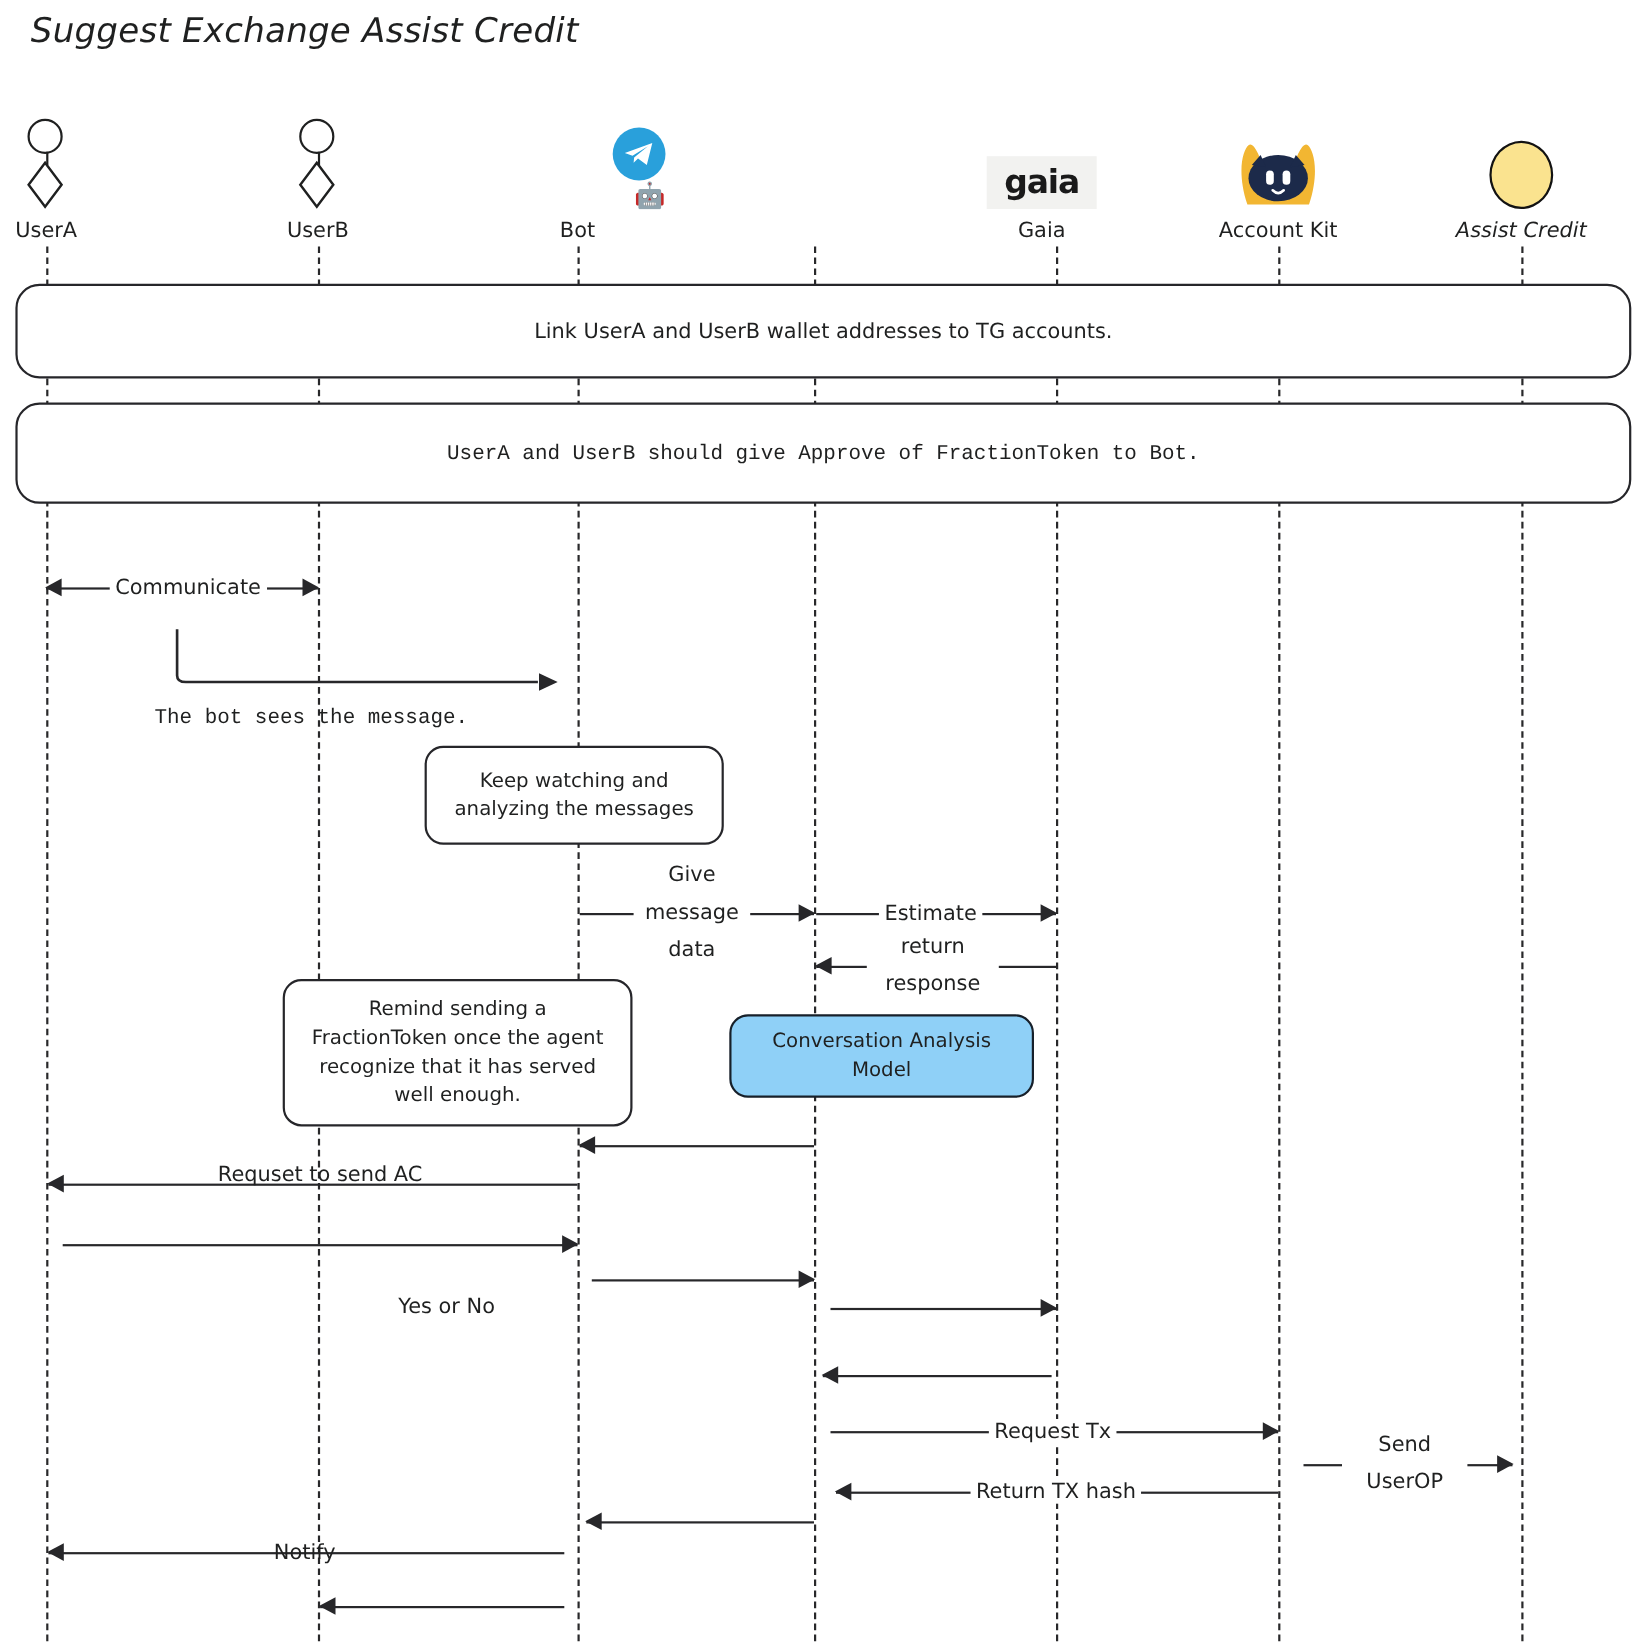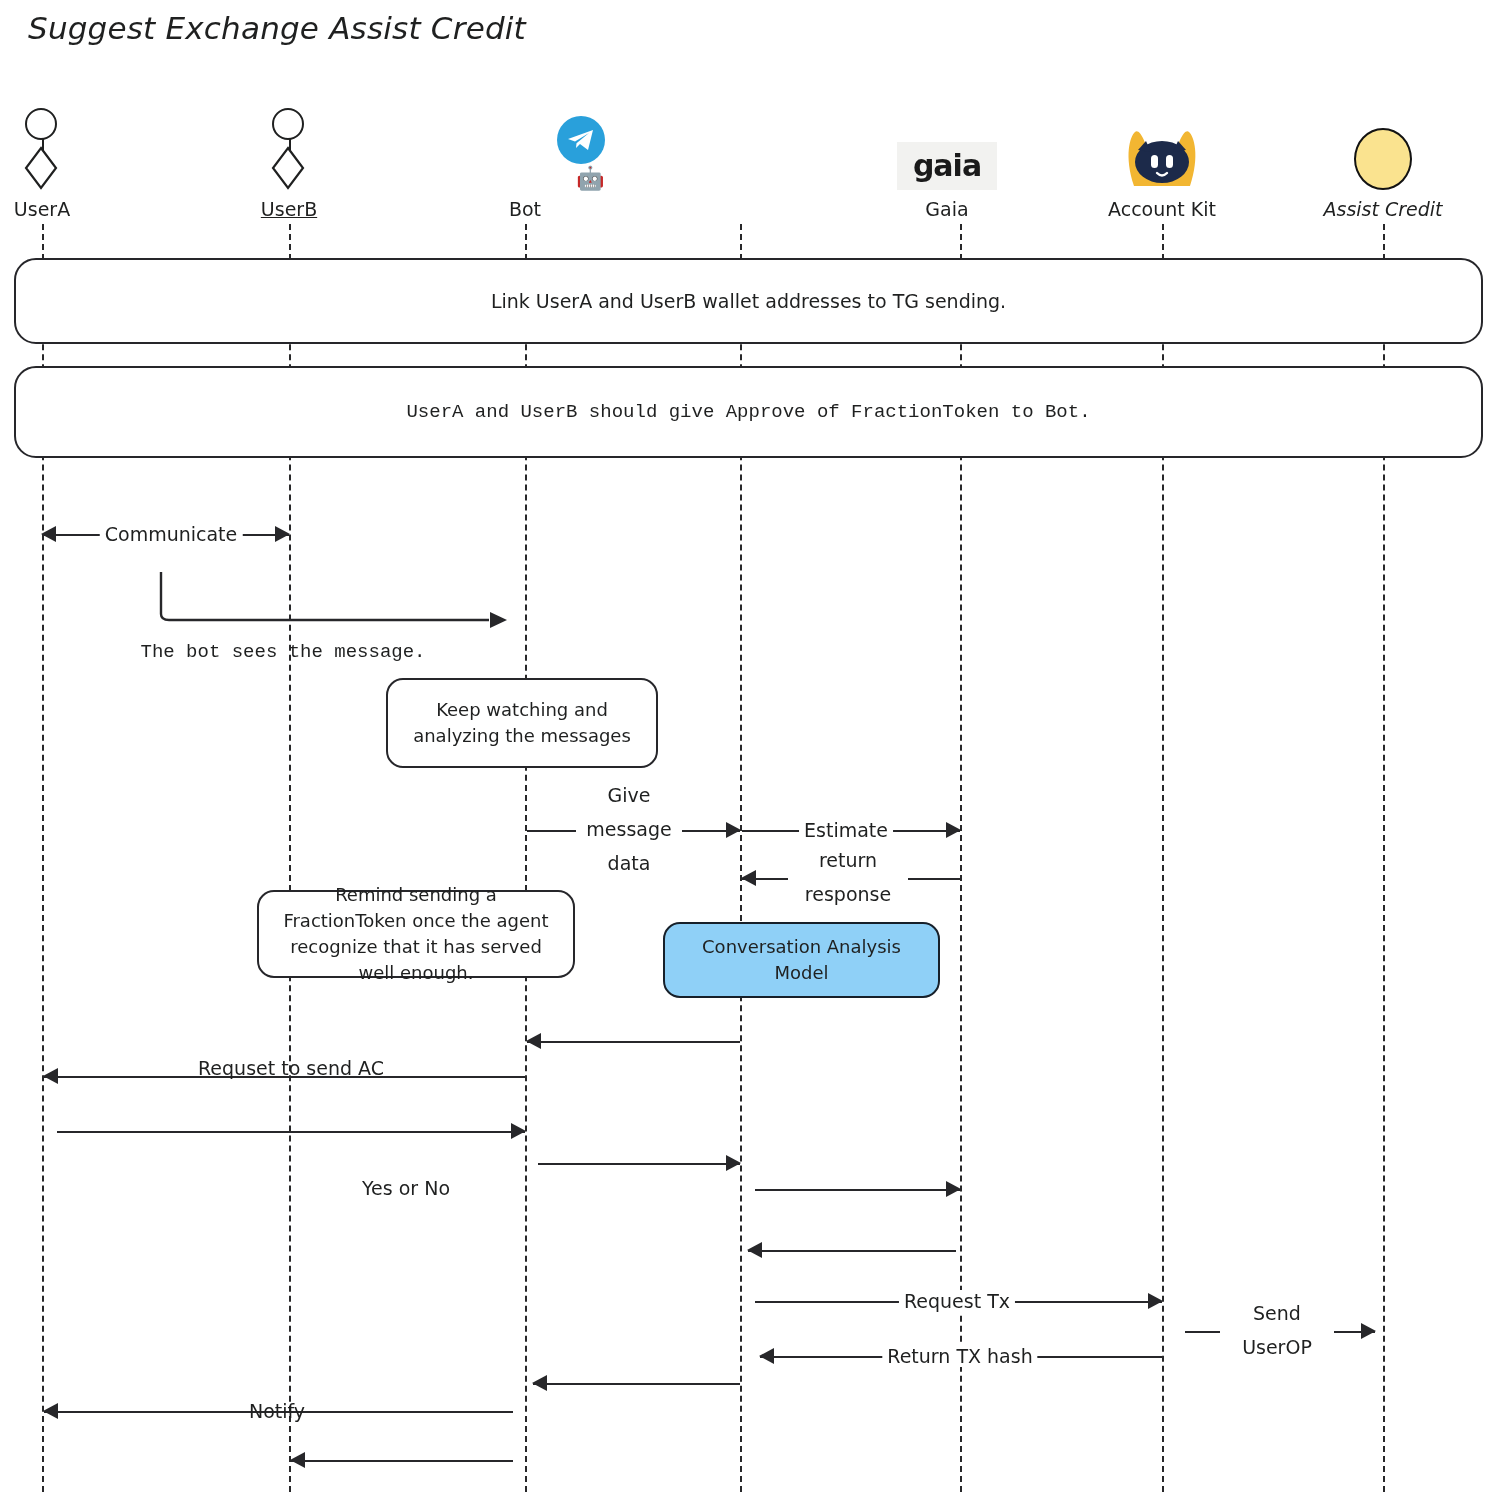--- a/index.html
+++ b/index.html
@@ -147,21 +147,21 @@
         <div class="diamond">
           <svg width="34" height="44" viewBox="0 0 34 44">
               <polygon points="17,2 32,22 17,42 2,22" fill="#fff" stroke="#1f2020" stroke-width="2.2"></polygon>
             </svg>
         </div>
       </div>
     </div>
     <div class="label">UserA</div>
   </div>
 
-  <div class="actor" style="left:289px;top:105px;text-decoration:underline;">
+  <div class="actor" style="left:289px;top:105px;">
     <div class="icon-wrap">
       <div class="stickman">
         <div class="head"></div>
         <div class="body"></div>
         <div class="diamond">
           <svg width="34" height="44" viewBox="0 0 34 44">
               <polygon points="17,2 32,22 17,42 2,22" fill="#fff" stroke="#1f2020" stroke-width="2.2"></polygon>
             </svg>
         </div>
       </div>
@@ -217,21 +217,21 @@
 
   <div class="lifeline" style="left:42px;top:224px;height:1268px;"></div>
   <div class="lifeline" style="left:289px;top:224px;height:1268px;"></div>
   <div class="lifeline" style="left:525px;top:224px;height:1268px;"></div>
   <div class="lifeline" style="left:740px;top:224px;height:1268px;"></div>
   <div class="lifeline" style="left:960px;top:224px;height:1268px;"></div>
   <div class="lifeline" style="left:1162px;top:224px;height:1268px;"></div>
   <div class="lifeline" style="left:1383px;top:224px;height:1268px;"></div>
 
   <div class="spannote" style="left:14px;top:258px;width:1469px;height:86px;">
-    <span>Link UserA and UserB wallet addresses to TG sending.</span>
+    <span>Link UserA and UserB wallet addresses to TG accounts.</span>
   </div>
 
   <div class="spannote" style="left:14px;top:366px;width:1469px;height:92px;font-family:Liberation Mono, monospace;">
     <span>UserA and UserB should give Approve of FractionToken to Bot.</span>
   </div>
 
   <div class="msg" style="left:42px;top:534px;width:247px;">
     <div class="line"></div>
     <div class="arrowhead left"></div>
     <div class="arrowhead right"></div>
@@ -261,21 +261,21 @@
     <div class="arrowhead right"></div>
   </div>
   <div class="msglabel" style="left:846px;top:830px;">Estimate</div>
 
   <div class="msg" style="left:742px;top:878px;width:218px;">
     <div class="line"></div>
     <div class="arrowhead left"></div>
   </div>
   <div class="msglabel multi" style="left:848px;top:877px;width:110px;">return response</div>
 
-  <div class="note" style="left:257px;top:890px;width:318px;height:88px;">
+  <div class="note" style="left:257px;top:890px;width:318px;height:134px;">
     <span>Remind sending a FractionToken once the agent recognize that it has served well enough.</span>
   </div>
 
   <div class="note blue" style="left:663px;top:922px;width:277px;height:76px;">
     <span>Conversation Analysis Model</span>
   </div>
 
   <div class="msg" style="left:527px;top:1041px;width:213px;">
     <div class="line"></div>
     <div class="arrowhead left"></div>

